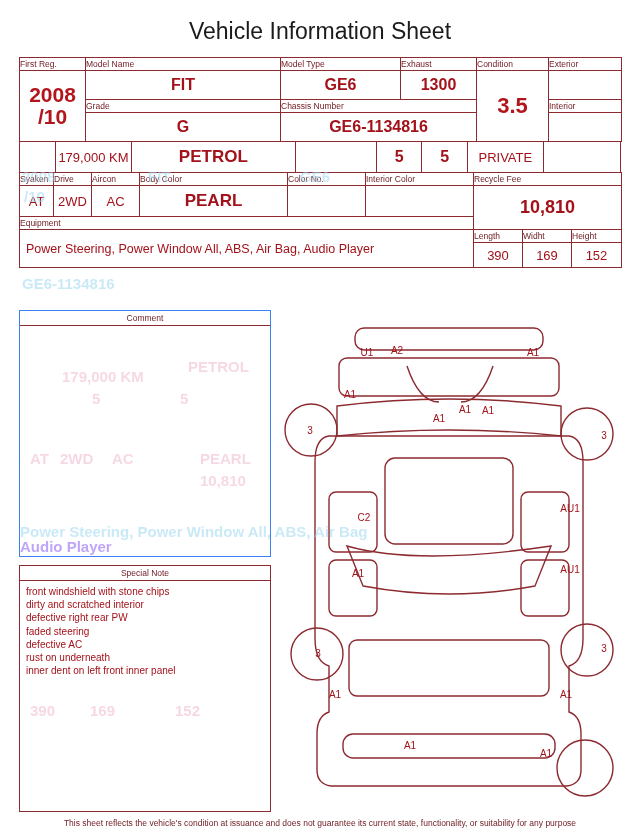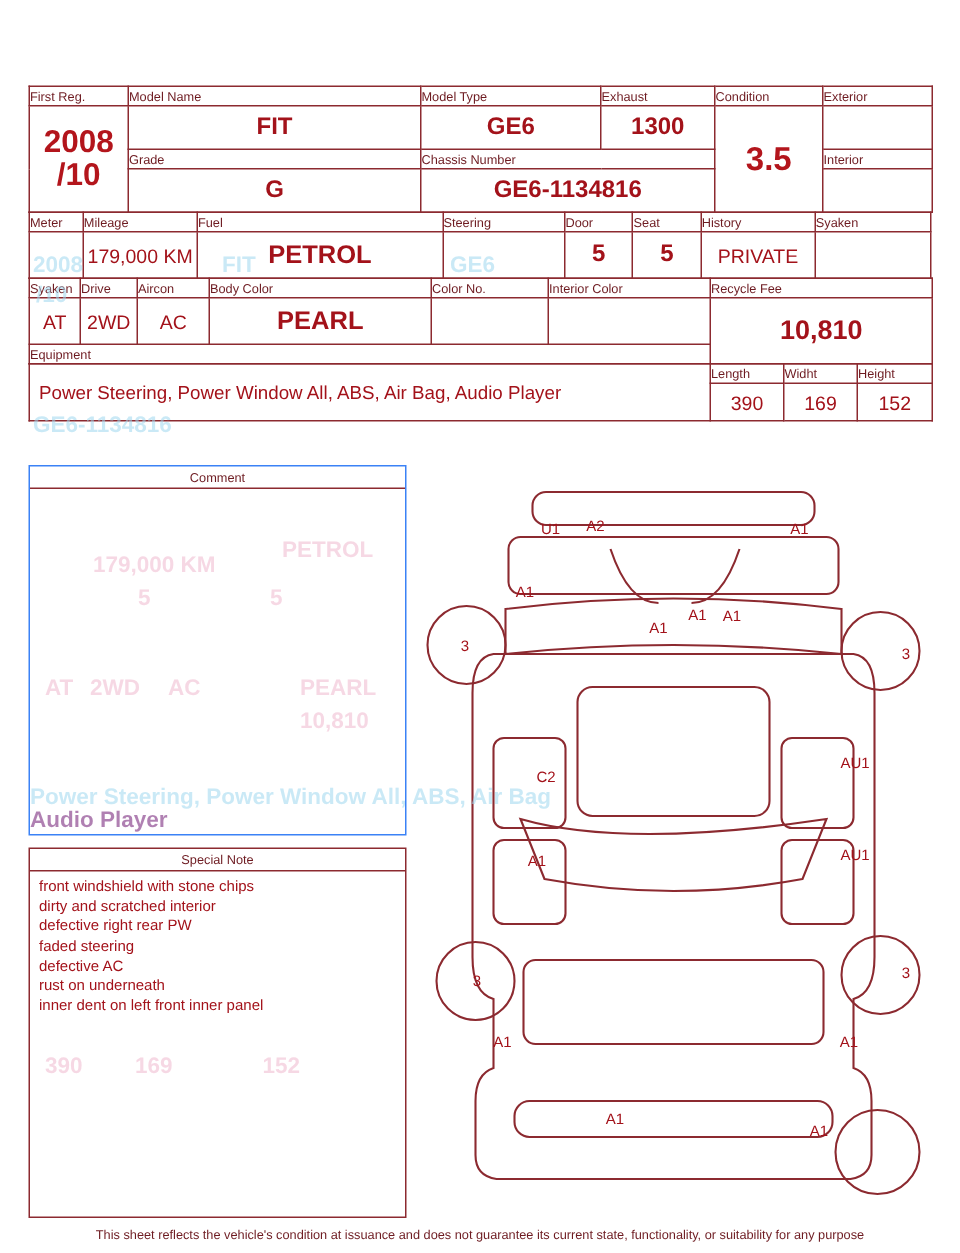--- a/index.html
+++ b/index.html
@@ -27,20 +27,21 @@
   .footer{position:absolute;left:19px;top:818px;width:602px;font-size:8.5px;color:#6d1a20;text-align:center;}
   .wm{position:absolute;color:#9fd8ef;opacity:.55;font-size:15px;font-weight:700;pointer-events:none;white-space:nowrap;}
   svg{display:block;}
   .lbl{font-size:10px;fill:#a3121a;font-family:"Liberation Sans",sans-serif;}
 </style>
 </head>
 <body>
 
 <div class="sheet">
 
+  <div class="title">Vehicle Information Sheet</div>
 
   <div class="grid">
     <table class="t1">
       <colgroup>
         <col style="width:66px">
           <col style="width:195px">
           <col style="width:120px">
           <col style="width:76px">
         <col style="width:72px">
           <col style="width:73px">
@@ -83,30 +84,20 @@
         <col style="width:34px">
           <col style="width:72px">
           <col style="width:155px">
           <col style="width:77px">
         <col style="width:43px">
           <col style="width:43px">
           <col style="width:72px">
           <col style="width:73px">
       </colgroup>
       <tbody>
-        <tr>
-          <td class="hdr">Meter</td>
-          <td class="hdr">Mileage</td>
-          <td class="hdr">Fuel</td>
-          <td class="hdr">Steering</td>
-          <td class="hdr">Door</td>
-          <td class="hdr">Seat</td>
-          <td class="hdr">History</td>
-          <td class="hdr">Syaken</td>
-        </tr>
         <tr>
           <td style="height:28px"></td>
           <td class="val md">179,000 KM</td>
           <td class="val" style="font-size:17px">PETROL</td>
           <td></td>
           <td class="val">5</td>
           <td class="val">5</td>
           <td class="val md">PRIVATE</td>
           <td></td>
         </tr>
@@ -253,21 +244,21 @@
 
   <div class="footer">This sheet reflects the vehicle's condition at issuance and does not guarantee its current state, functionality, or suitability for any purpose</div>
 
   <div id="wmlayer">
       <div class="wm" style="left: 22px; top: 168px; color: rgb(159, 216, 239);">2008</div>
       <div class="wm" style="left: 24px; top: 188px; color: rgb(159, 216, 239);">/10</div>
       <div class="wm" style="left: 148px; top: 168px; color: rgb(159, 216, 239);">FIT</div>
       <div class="wm" style="left: 300px; top: 168px; color: rgb(159, 216, 239);">GE6</div>
       <div class="wm" style="left: 22px; top: 275px; color: rgb(159, 216, 239);">GE6-1134816</div>
       <div class="wm" style="left: 20px; top: 523px; color: rgb(159, 216, 239);">Power Steering, Power Window  All, ABS, Air Bag</div>
-      <div class="wm" style="left: 20px; top: 538px; color: #701a75;">Audio Player</div>
+      <div class="wm" style="left: 20px; top: 538px; color: #8b5cf6;">Audio Player</div>
       <div class="wm" style="left: 62px; top: 368px; color: rgb(240, 185, 207);">179,000 KM</div>
       <div class="wm" style="left: 188px; top: 358px; color: rgb(240, 185, 207);">PETROL</div>
       <div class="wm" style="left: 92px; top: 390px; color: rgb(240, 185, 207);">5</div>
       <div class="wm" style="left: 180px; top: 390px; color: rgb(240, 185, 207);">5</div>
       <div class="wm" style="left: 30px; top: 450px; color: rgb(240, 185, 207);">AT</div>
       <div class="wm" style="left: 60px; top: 450px; color: rgb(240, 185, 207);">2WD</div>
       <div class="wm" style="left: 112px; top: 450px; color: rgb(240, 185, 207);">AC</div>
       <div class="wm" style="left: 200px; top: 450px; color: rgb(240, 185, 207);">PEARL</div>
       <div class="wm" style="left: 200px; top: 472px; color: rgb(240, 185, 207);">10,810</div>
       <div class="wm" style="left: 30px; top: 702px; color: rgb(240, 185, 207);">390</div>

